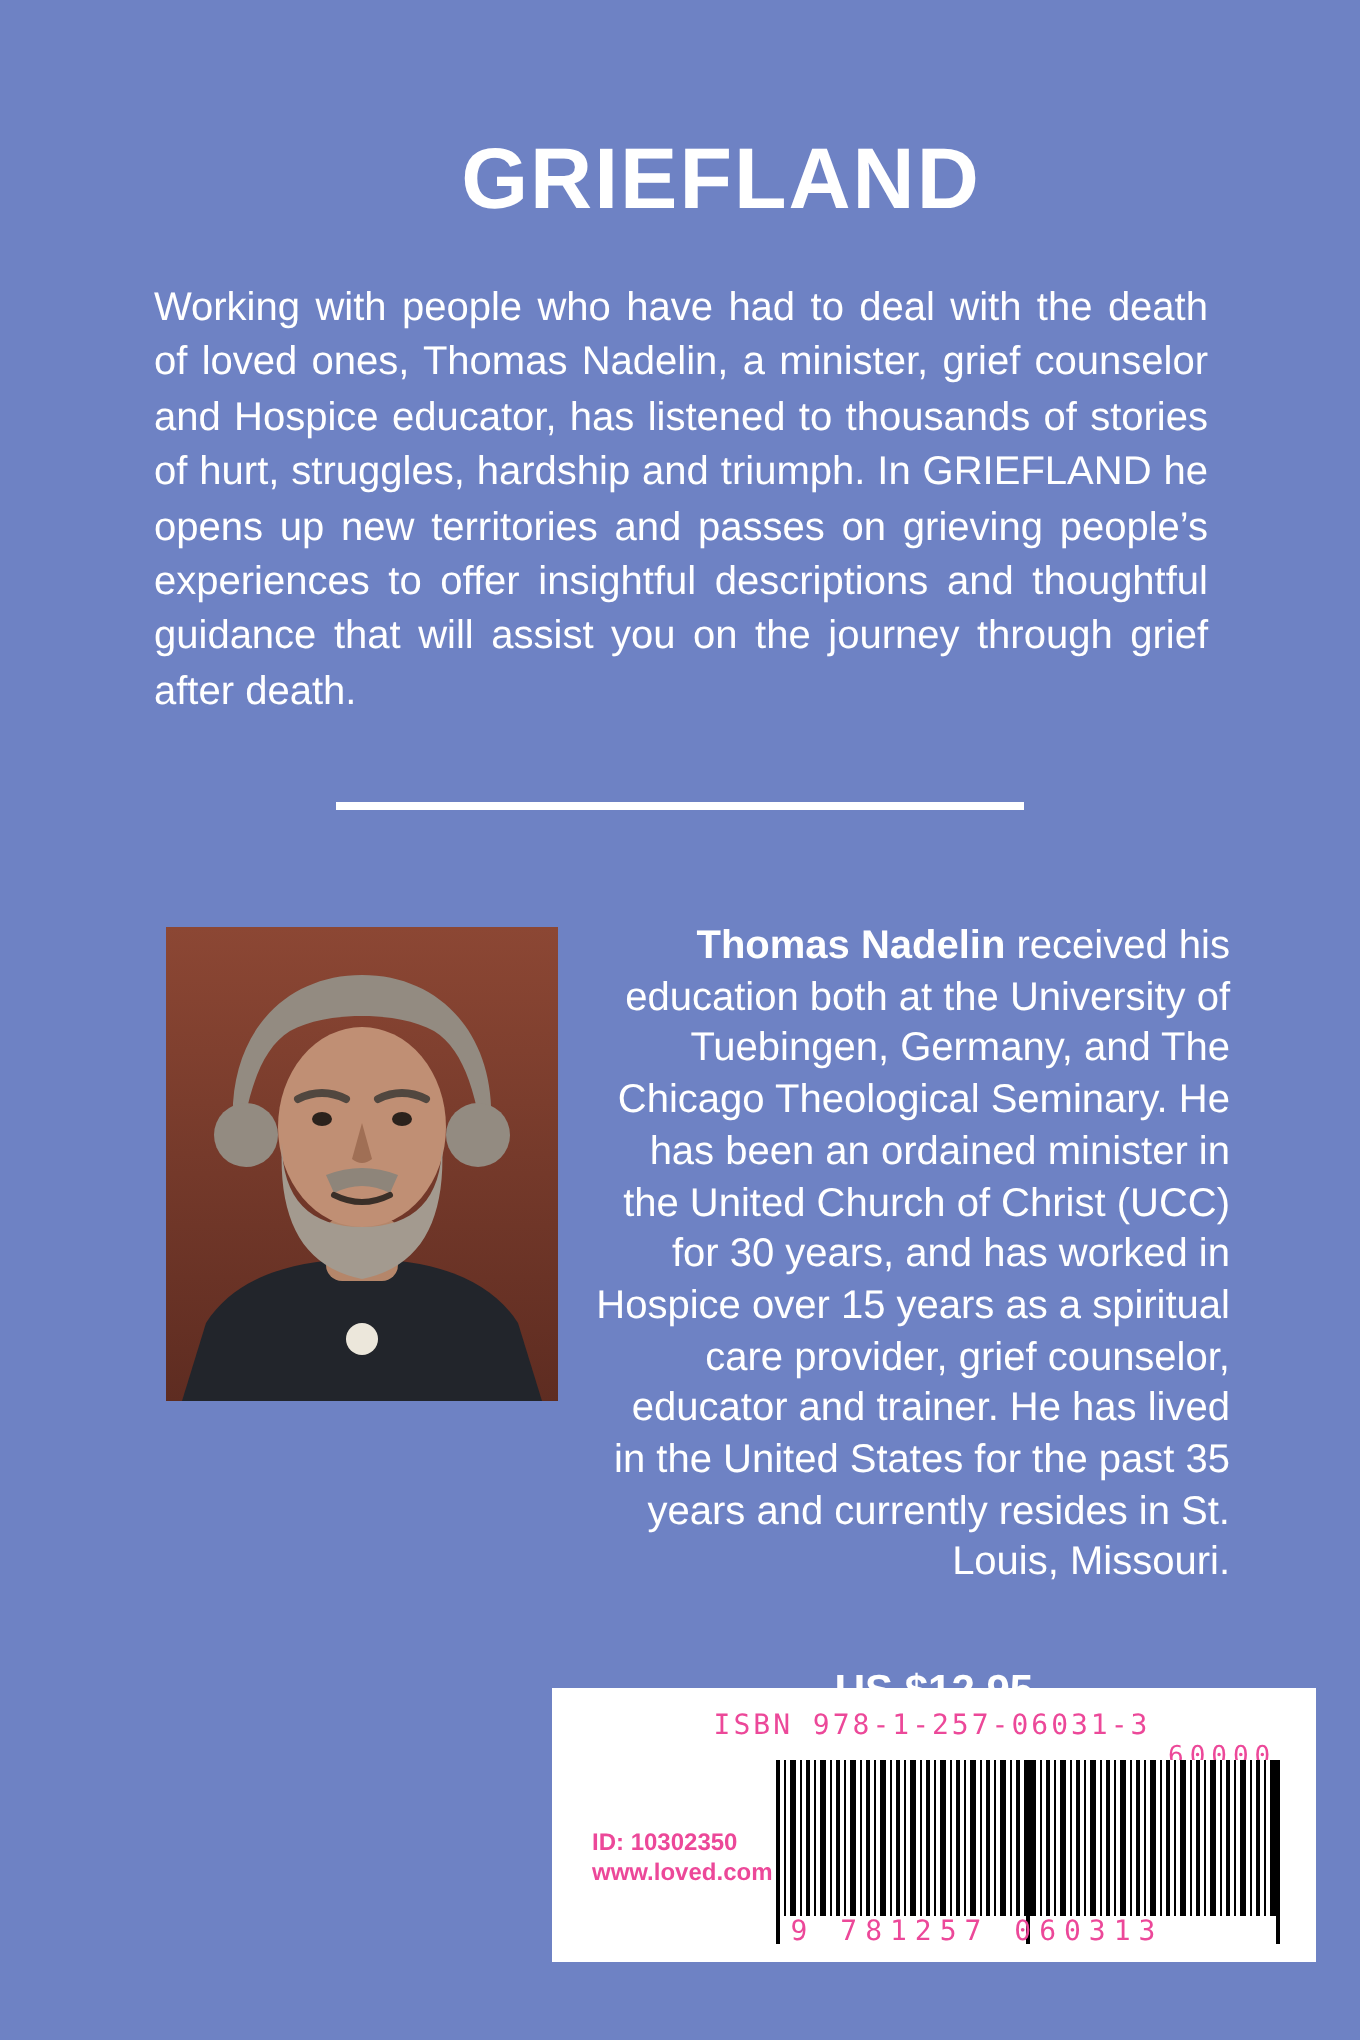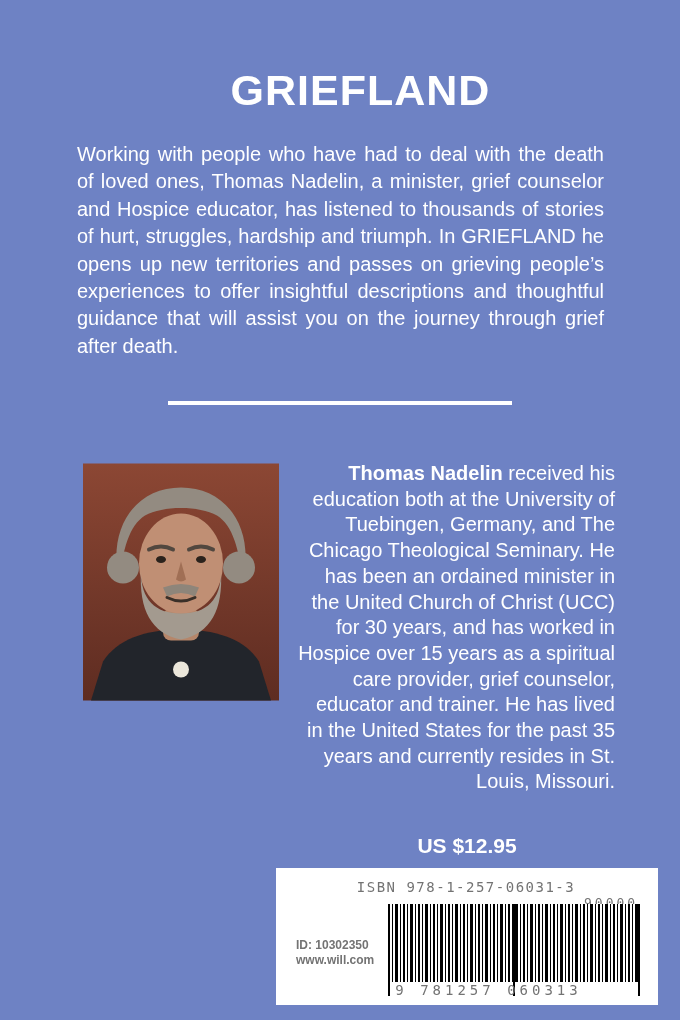--- a/index.html
+++ b/index.html
@@ -73,26 +73,26 @@
     top: 834px;
     left: 276px;
     width: 382px;
     text-align: center;
     font-size: 21px;
     font-weight: bold;
   }
 
   .barcode-box {
     position: absolute;
-    top: 868px;
+    top: 844px;
     left: 276px;
     width: 382px;
     height: 137px;
     background: #ffffff;
-    color: #737373;
+    color: #ec4899;
   }
   .isbn {
     position: absolute;
     top: 11px;
     left: 40px;
     width: 300px;
     text-align: center;
     font-family: "DejaVu Sans Mono", monospace;
     font-size: 14px;
     letter-spacing: 1.5px;
@@ -189,24 +189,24 @@
       <circle cx="98" cy="206" r="8" fill="#ece7db"></circle>
     </svg>
   </div>
 
   <p class="bio"><span class="bio-name">Thomas Nadelin</span><span> received his education both at the University of Tuebingen, Germany, and The Chicago Theological Seminary. He has been an ordained minister in the United Church of Christ (UCC) for 30 years, and has worked in Hospice over 15 years as a spiritual care provider, grief counselor, educator and trainer.  He has lived in the United States for the past 35 years and currently resides in St. Louis, Missouri.</span></p>
 
   <div class="price">US $12.95</div>
 
   <div class="barcode-box">
     <div class="isbn">ISBN 978-1-257-06031-3</div>
-    <div class="supp">90000</div>
+    <div class="supp">60000</div>
     <div class="pubid">
       <div>ID: 10302350</div>
-      <div>www.will.com</div>
+      <div>www.loved.com</div>
     </div>
     <div class="bars"></div>
     <div class="guard g1"></div>
     <div class="guard g2"></div>
     <div class="guard g3"></div>
     <div class="ean">9 781257 060313</div>
   </div>
 
 </div>
 

